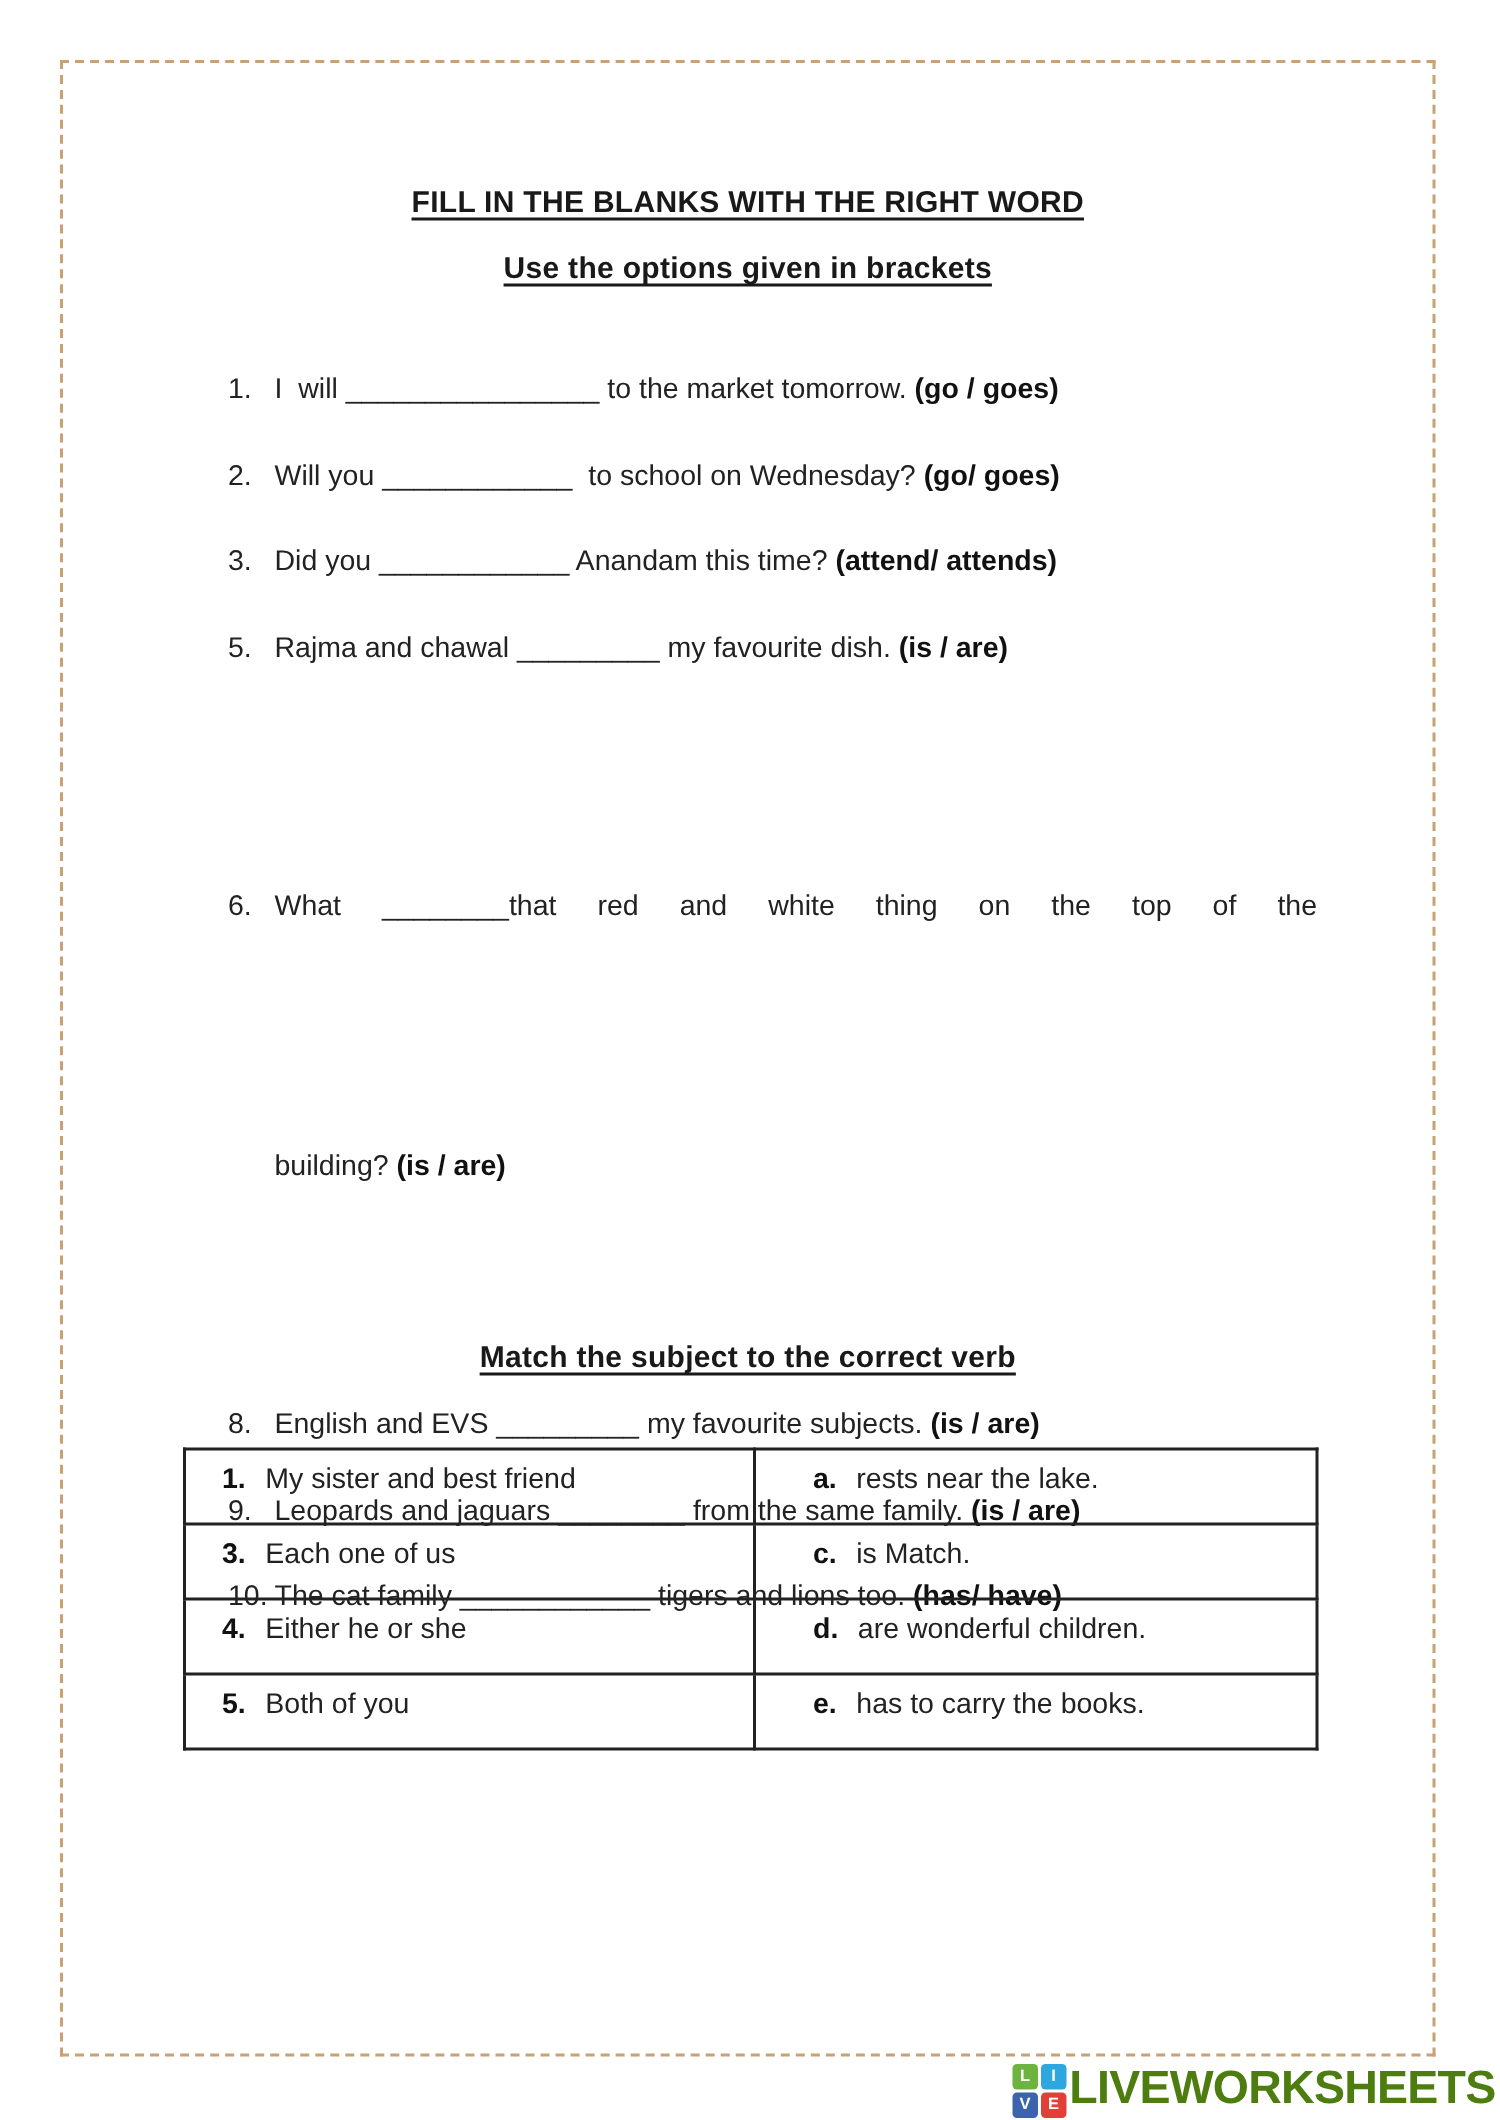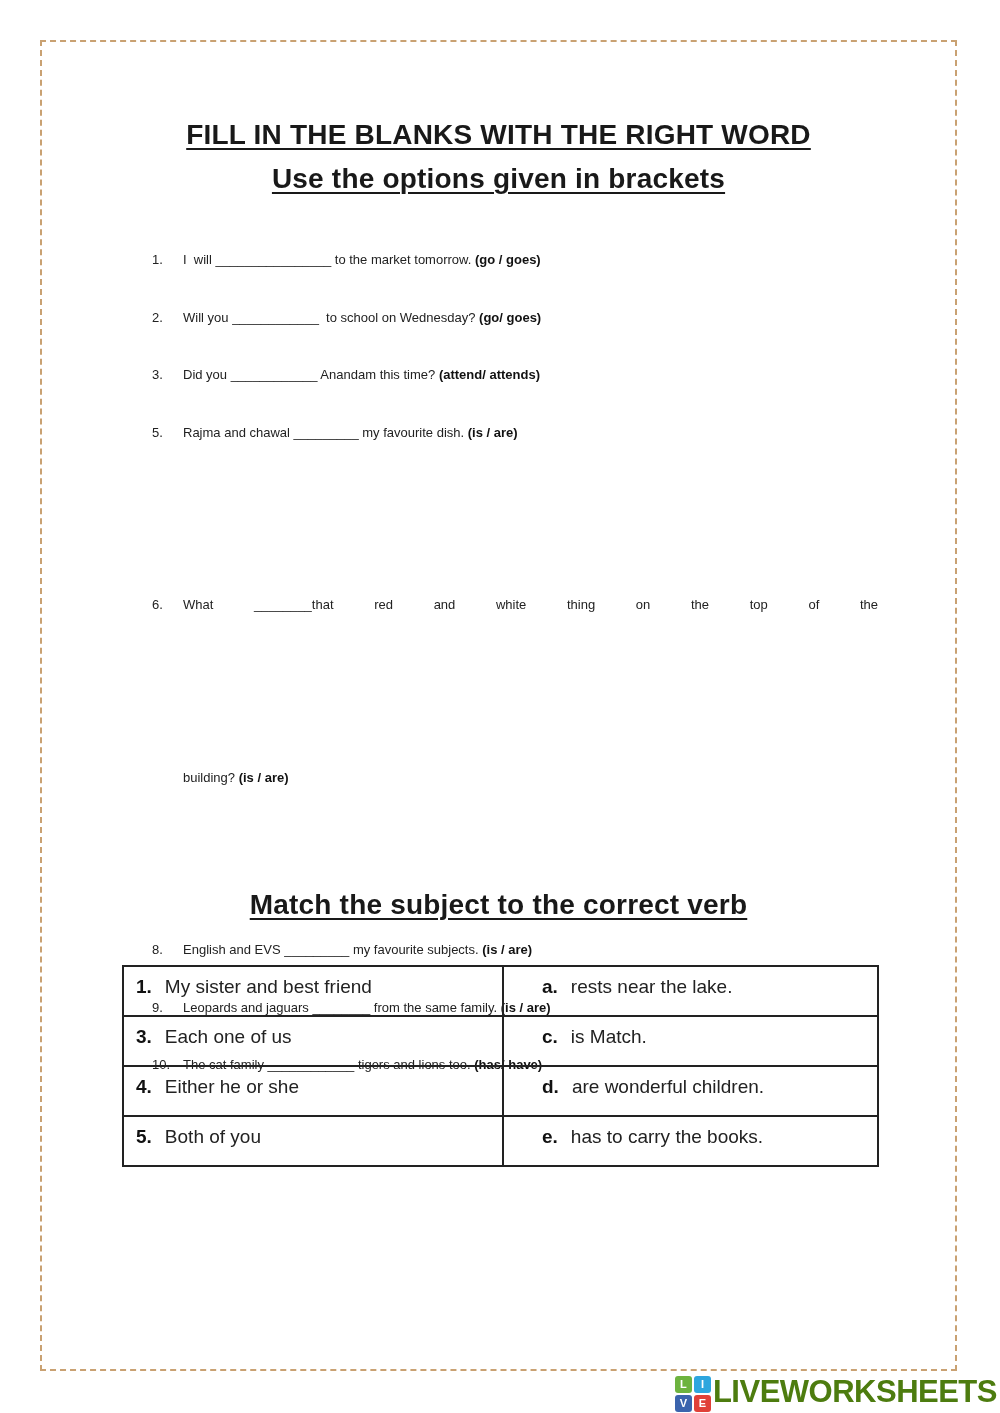--- a/index.html
+++ b/index.html
@@ -7,45 +7,45 @@
     width:1000px;height:1413px;overflow:hidden;position:relative;
     background:#ffffff;color:#1e1e1e;
     font-family:"Liberation Sans","DejaVu Sans",sans-serif;
   }
   .dashed-border{
     position:absolute;left:40px;top:40px;width:917px;height:1331px;
     border:2px dashed #c9a172;box-sizing:border-box;
   }
   .title,.subtitle,.match-heading{
     position:absolute;left:40px;width:917px;text-align:center;
-    font-weight:700;font-size:28px;line-height:24px;margin:0;
+    font-weight:700;font-size:20px;line-height:24px;margin:0;
     text-decoration:underline;text-decoration-thickness:2px;text-underline-offset:4px;
     color:#191919;letter-spacing:.2px;
   }
   .title{top:123px;}
   .subtitle{top:167px;}
   .match-heading{top:893px;}
   .fill-list{
     position:absolute;left:152px;top:231px;width:726px;
-    font-size:13px;line-height:57.5px;color:#222;
+    font-size:19px;line-height:57.5px;color:#222;
   }
   .item{margin:0;white-space:pre-wrap;}
   .item .num{display:inline-block;width:31px;white-space:pre;}
   .item b{font-weight:700;color:#111;}
   .justify{text-align:justify;text-align-last:justify;}
   .hang{padding-left:31px;}
   .blank{letter-spacing:0;}
   .match-table{
     position:absolute;left:122px;top:965px;width:757px;
     border-collapse:collapse;table-layout:fixed;
     font-size:19px;color:#222;
   }
   .match-table td{
     border:2px solid #222;height:50px;box-sizing:border-box;
-    vertical-align:top;padding:9px 6px 0 12px;
+    vertical-align:top;padding:9px 6px 0 24px;
   }
   .match-table td.verb{padding-left:38px;}
   .match-table col.c1{width:380px;}
   .cell-key{font-weight:700;margin-right:13px;color:#111;}
   .logo{
     position:absolute;top:1373px;right:3px;
     display:flex;align-items:flex-start;gap:2px;text-decoration:none;
   }
   .logo-grid{
     display:grid;grid-template-columns:17px 17px;grid-auto-rows:17px;gap:2px;

